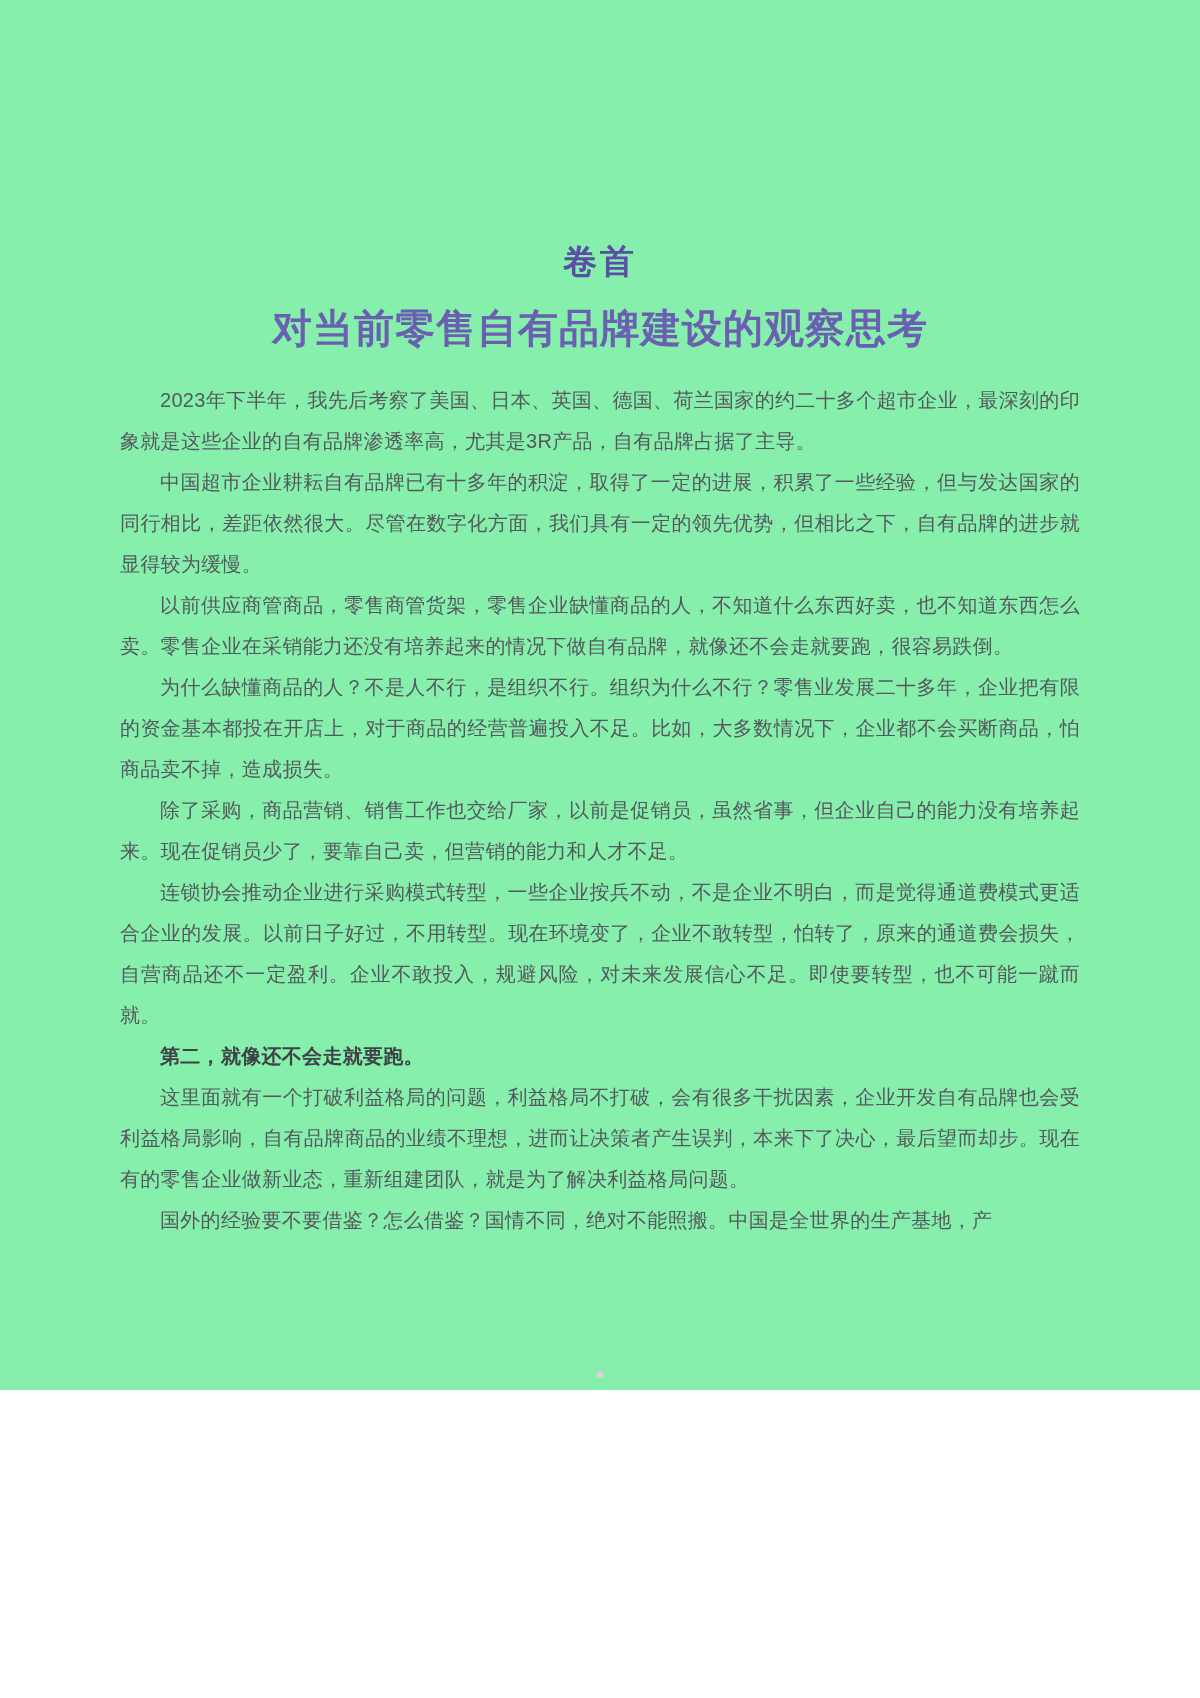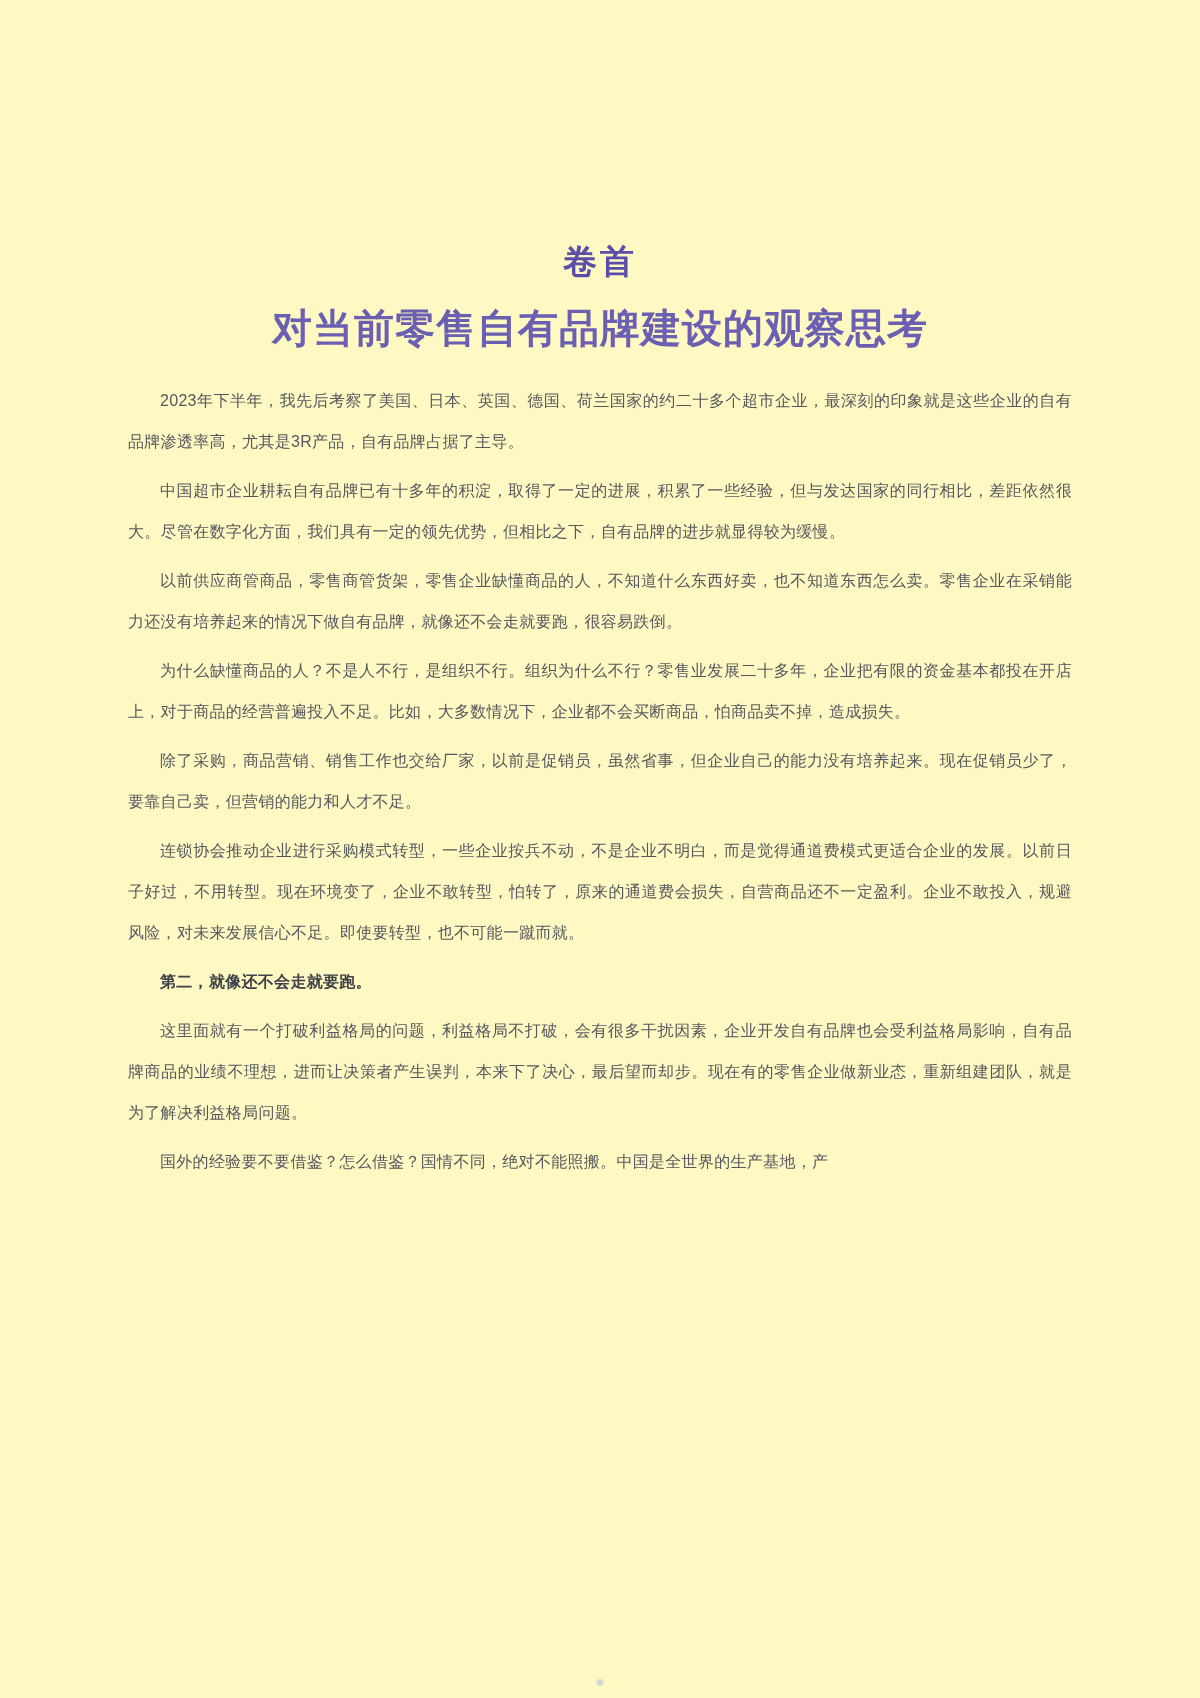--- a/index.html
+++ b/index.html
@@ -10,22 +10,22 @@
     width: 1200px;
     height: 1698px;
     background: #ffffff;
     font-family: "Liberation Sans", "DejaVu Sans", sans-serif;
     overflow: hidden;
   }
 
   .page {
     position: relative;
     width: 1200px;
-    height: 1698px;
-    background: #fef9c3;
+    height: 1390px;
+    background: #86efac;
     box-sizing: border-box;
   }
 
   .page-inner {
     position: absolute;
     left: 120px;
     top: 0;
     width: 960px;
     height: 1698px;
   }
@@ -50,22 +50,22 @@
     margin: 0;
     padding-top: 24px;
     line-height: 1.2;
   }
 
   .body-block {
     margin-top: 28px;
   }
 
   p.para {
-    margin: 8px;
-    font-size: 16px;
+    margin: 0;
+    font-size: 20px;
     line-height: 41px;
     color: #55585e;
     text-align: justify;
     text-justify: inter-ideograph;
     text-indent: 2em;
     letter-spacing: 0.3px;
     font-weight: 400;
   }
 
   p.para.bold {

